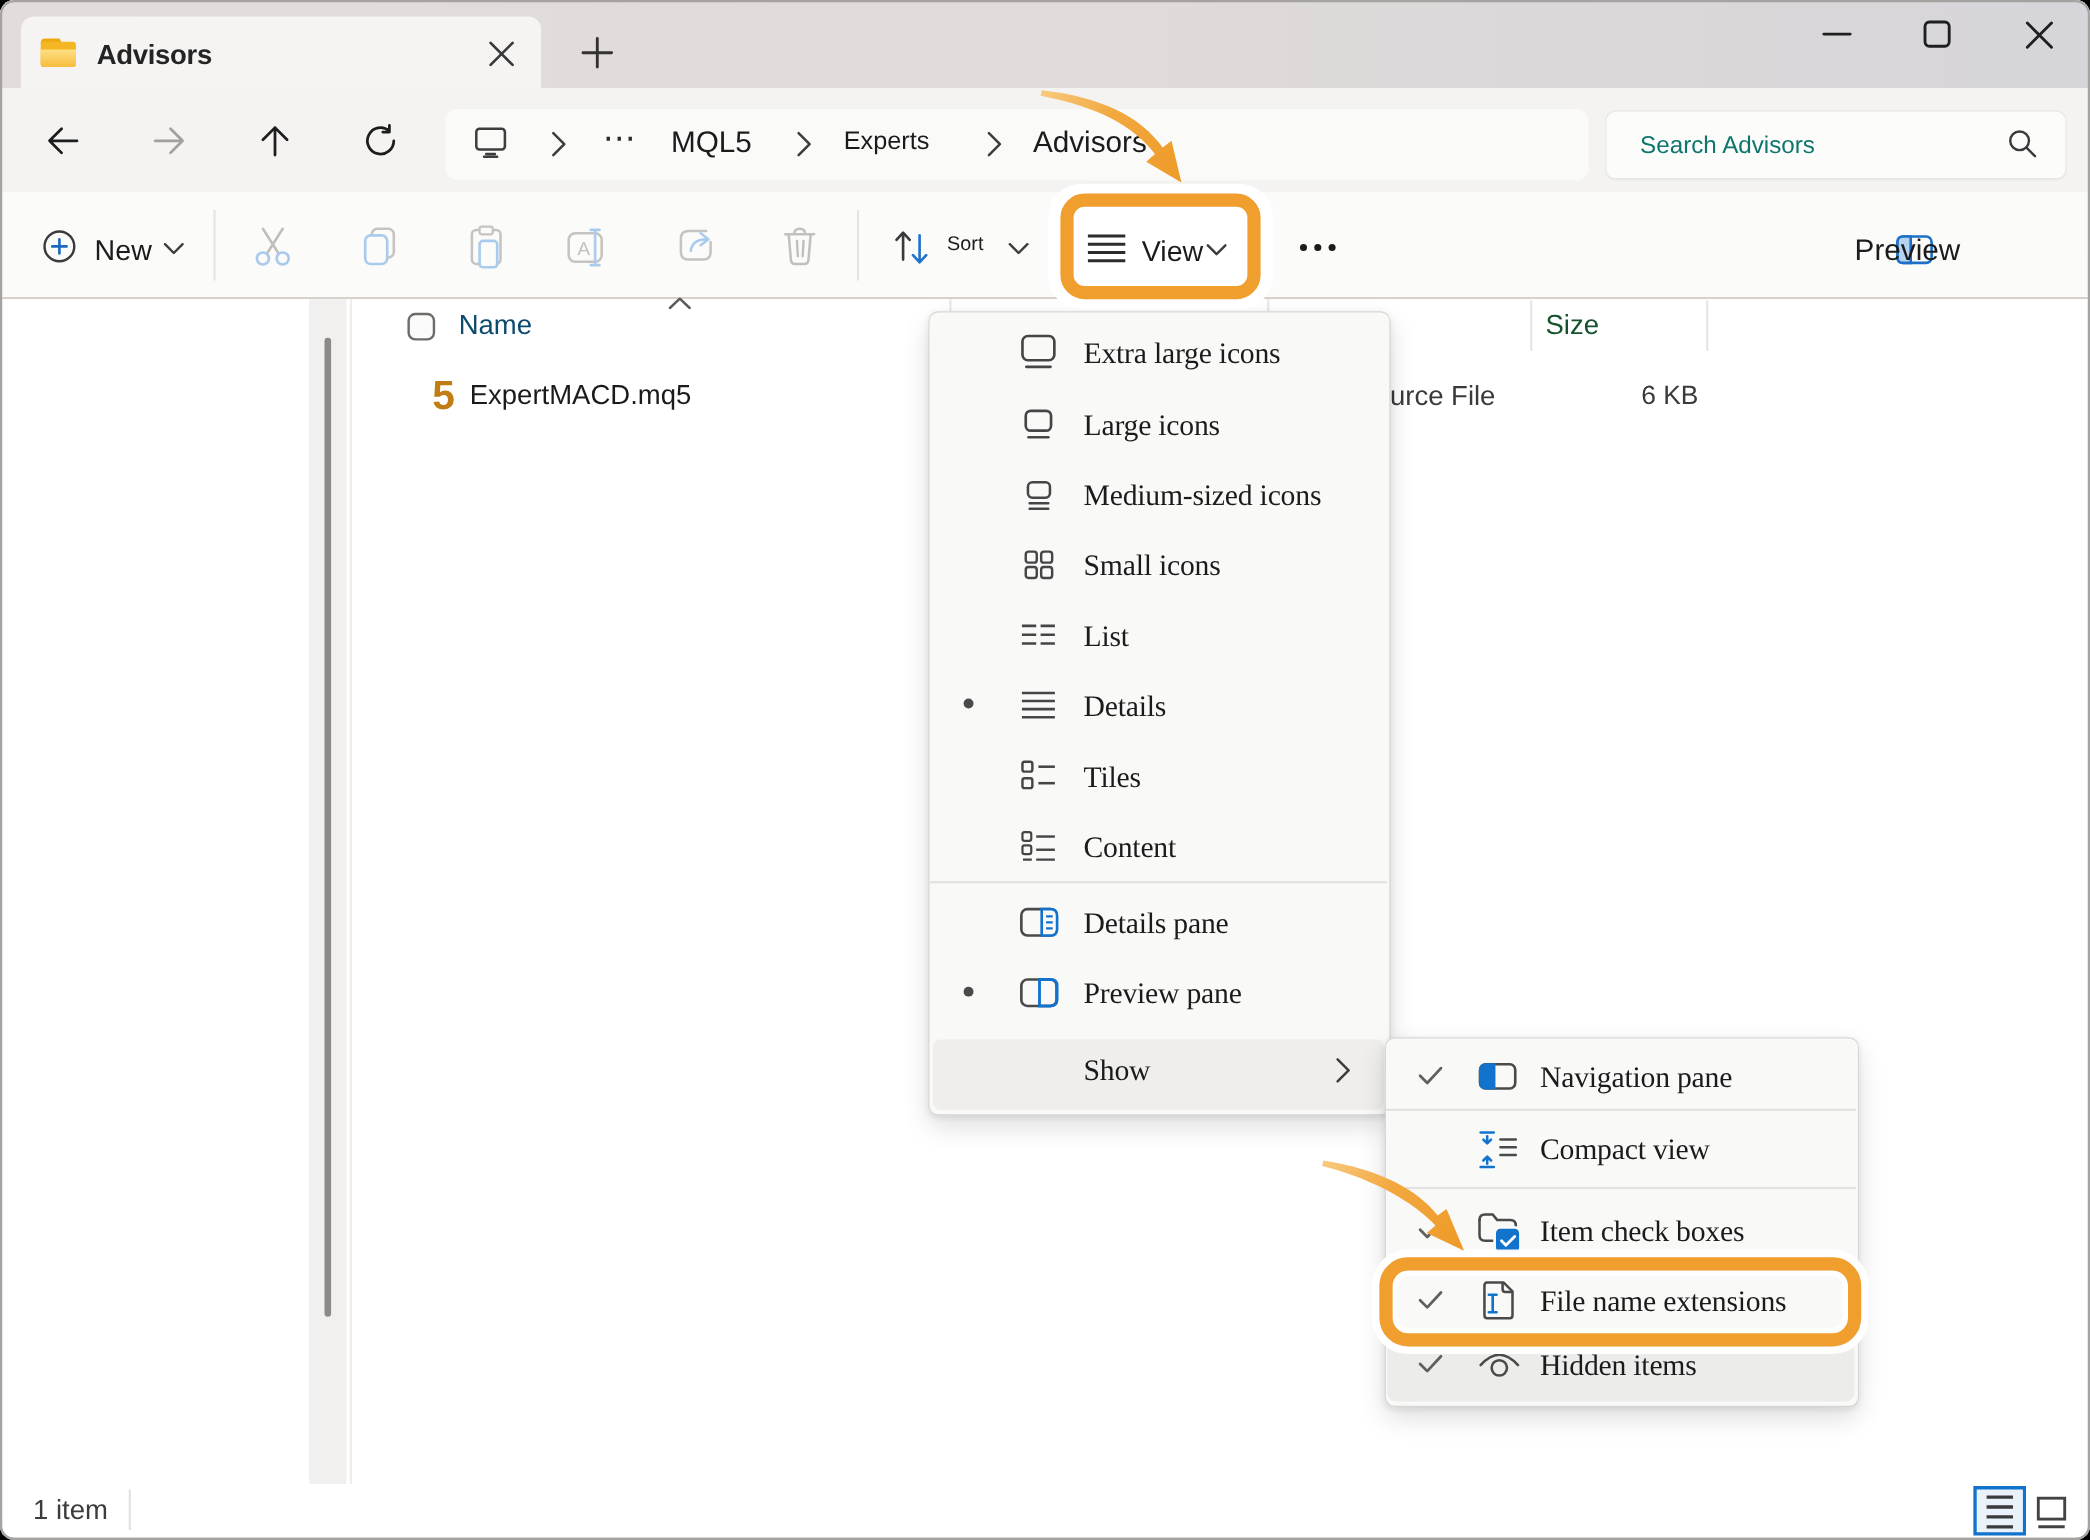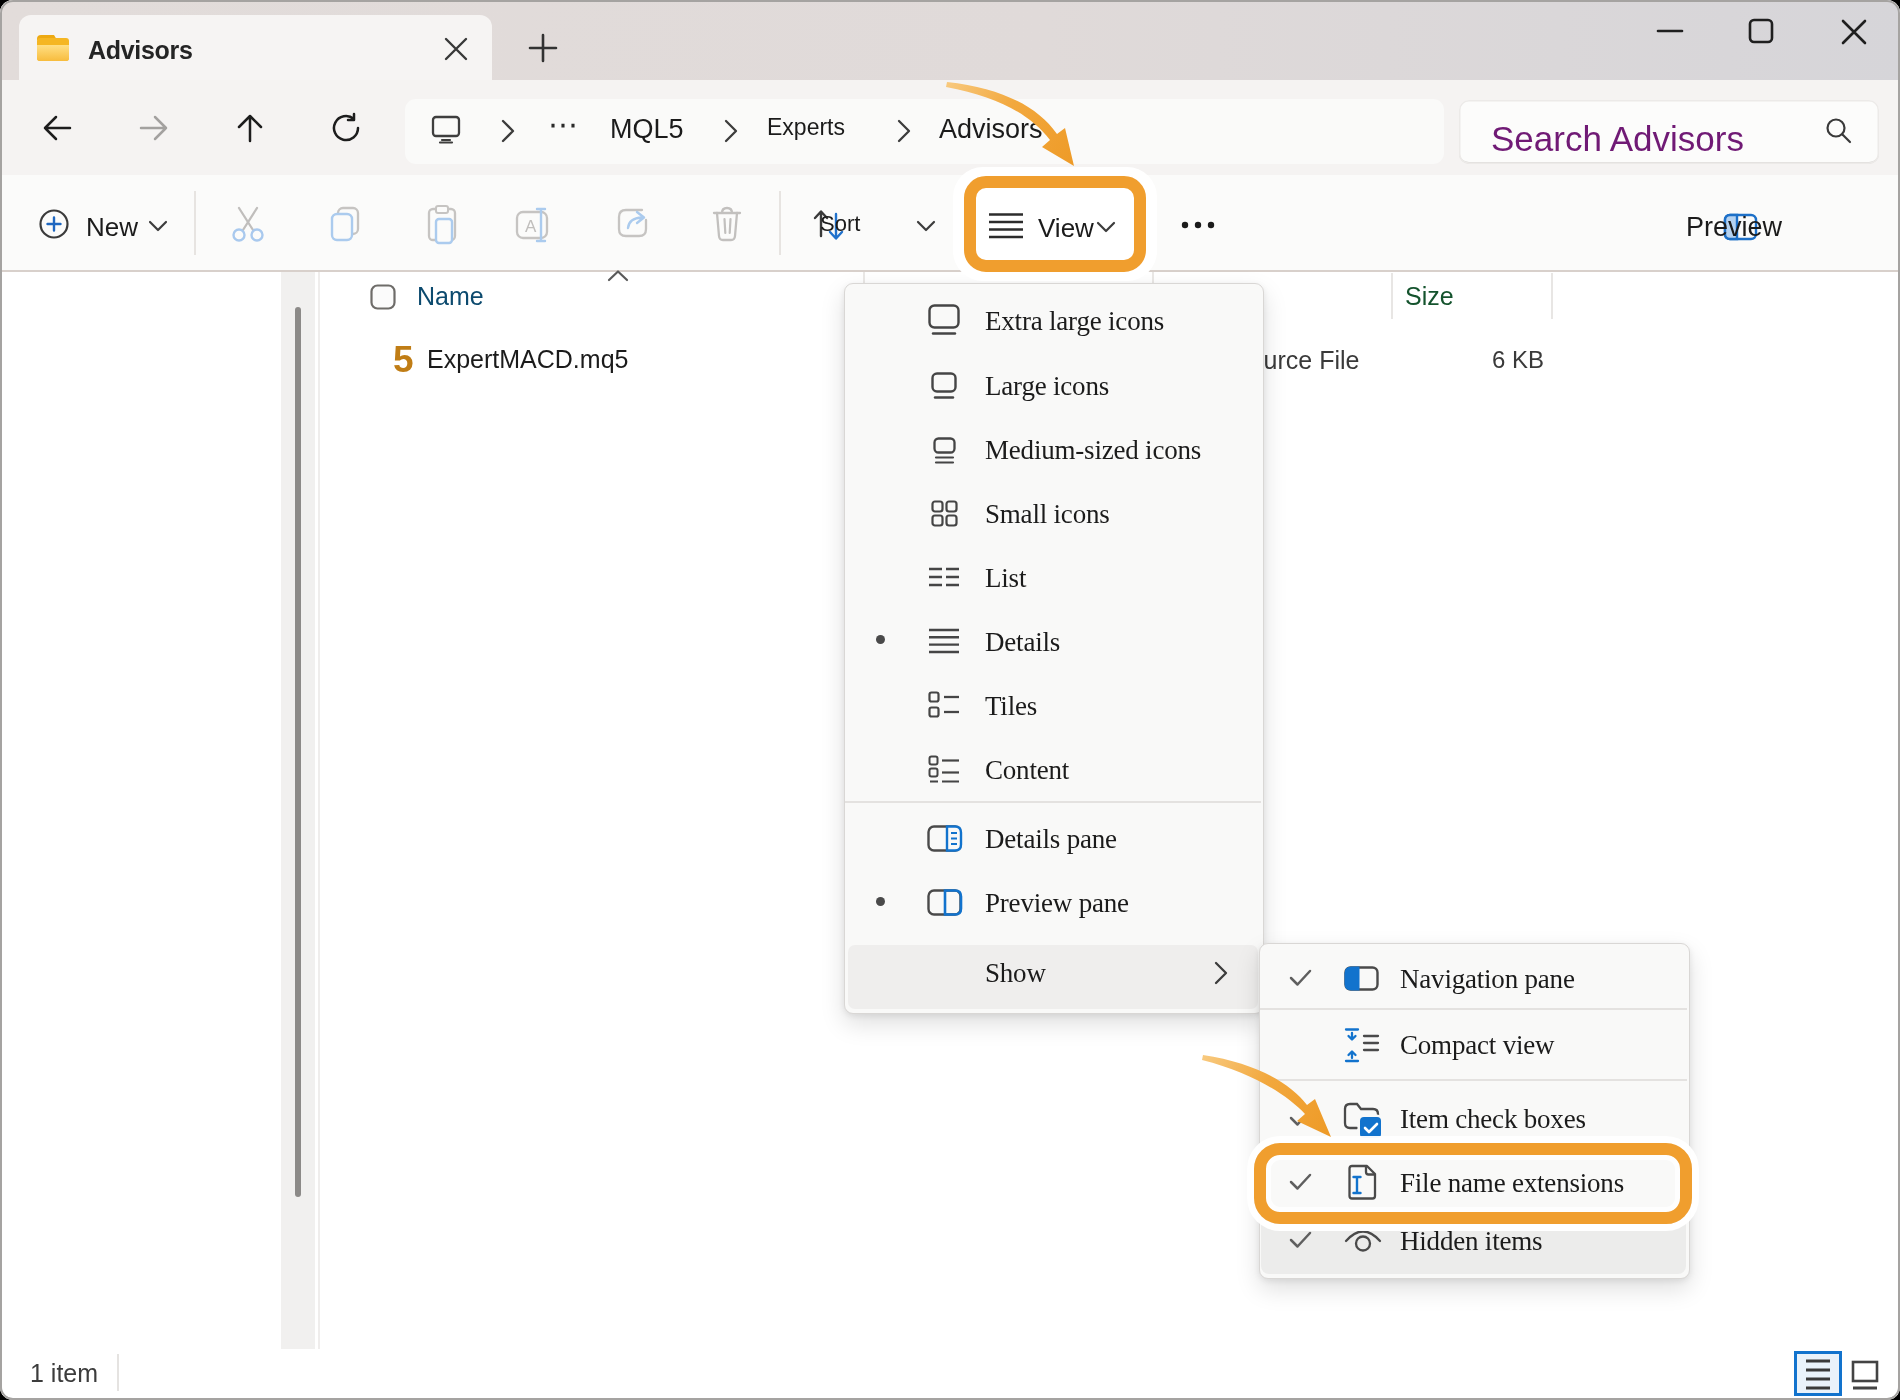--- a/index.html
+++ b/index.html
@@ -89,21 +89,21 @@
   <div class="t" style="left:610px;top:114px;font-size:27px">MQL5</div>
   <svg width="16" height="24" style="left:723px;top:119px">
     <path d="M3 2 L13 12 L3 22" fill="none" stroke="#3c3c3c" stroke-width="2.3" stroke-linecap="round" stroke-linejoin="round"></path>
   </svg>
   <div class="t" style="left:767px;top:114px;font-size:23px">Experts</div>
   <svg width="16" height="24" style="left:896px;top:119px">
     <path d="M3 2 L13 12 L3 22" fill="none" stroke="#3c3c3c" stroke-width="2.3" stroke-linecap="round" stroke-linejoin="round"></path>
   </svg>
   <div class="t" style="left:939px;top:114px;font-size:27px">Advisors</div>
   <div class="abs" style="left:1459px;top:100px;width:420px;height:64px;background:#fcfcfb;border-radius:10px;box-shadow:inset 0 0 0 1.5px #eceae8,inset 0 -2px 0 #dddbd9"></div>
-  <div class="t" style="left:1491px;top:119px;font-size:35px;color:#701a75">Search Advisors</div>
+  <div class="t" style="left:1491px;top:119px;font-size:22px;color:#0f766e">Search Advisors</div>
   <svg width="28" height="28" style="left:1824px;top:116px">
     <circle cx="12" cy="12" r="8.5" fill="none" stroke="#3a3a3a" stroke-width="2.2"></circle>
     <path d="M18.5 18.5 L26 26" stroke="#3a3a3a" stroke-width="2.2" stroke-linecap="round"></path>
   </svg>
 
   <svg width="32" height="32" style="left:39px;top:209px">
     <circle cx="15" cy="15" r="13.5" fill="none" stroke="#3b3b3b" stroke-width="2.2"></circle>
     <path d="M15 8.5 V21.5 M8.5 15 H21.5" stroke="#1e67c0" stroke-width="2.4" stroke-linecap="round"></path>
   </svg>
   <div class="t" style="left:86px;top:212px;font-size:26px">New</div>
@@ -145,21 +145,21 @@
     <path d="M10 7 q0-5 5-5 q5 0 5 5" fill="none" stroke="#c2c0be" stroke-width="2.3"></path>
     <path d="M5 7 l2 23 q.3 4 4 4 h8 q3.7 0 4-4 l2-23" fill="none" stroke="#c2c0be" stroke-width="2.3" stroke-linecap="round" stroke-linejoin="round"></path>
     <path d="M12.5 13 l.8 14 M18.5 13 l-.8 14" stroke="#c2c0be" stroke-width="2.2" stroke-linecap="round"></path>
   </svg>
   <div class="sep-v" style="left:779px;top:191px;height:64px"></div>
 
   <svg width="34" height="34" style="left:812px;top:208px">
     <path d="M9 28 V4 M3 10 L9 3.5 L15 10" fill="none" stroke="#3a3a3a" stroke-width="2.4" stroke-linecap="round" stroke-linejoin="round"></path>
     <path d="M24 6 V30 M18 24 L24 30.5 L30 24" fill="none" stroke="#2172cc" stroke-width="2.4" stroke-linecap="round" stroke-linejoin="round"></path>
   </svg>
-  <div class="t" style="left:820px;top:211px;font-size:22px">Sort</div>
+  <div class="t" style="left:861px;top:211px;font-size:18px">Sort</div>
   <svg width="20" height="14" style="left:916px;top:219px">
     <path d="M2 3 L10 11 L18 3" fill="none" stroke="#3c3c3c" stroke-width="2.2" stroke-linecap="round" stroke-linejoin="round"></path>
   </svg>
 
   <svg width="36" height="28" style="left:988px;top:212px">
     <path d="M1 2.5 H35 M1 10 H35 M1 17.5 H35 M1 25 H35" stroke="#2c2c2c" stroke-width="2.6"></path>
   </svg>
   <div class="t" style="left:1038px;top:213px;font-size:26px">View</div>
   <svg width="20" height="14" style="left:1096px;top:220px">
     <path d="M2 3 L10 11 L18 3" fill="none" stroke="#3c3c3c" stroke-width="2.2" stroke-linecap="round" stroke-linejoin="round"></path>

